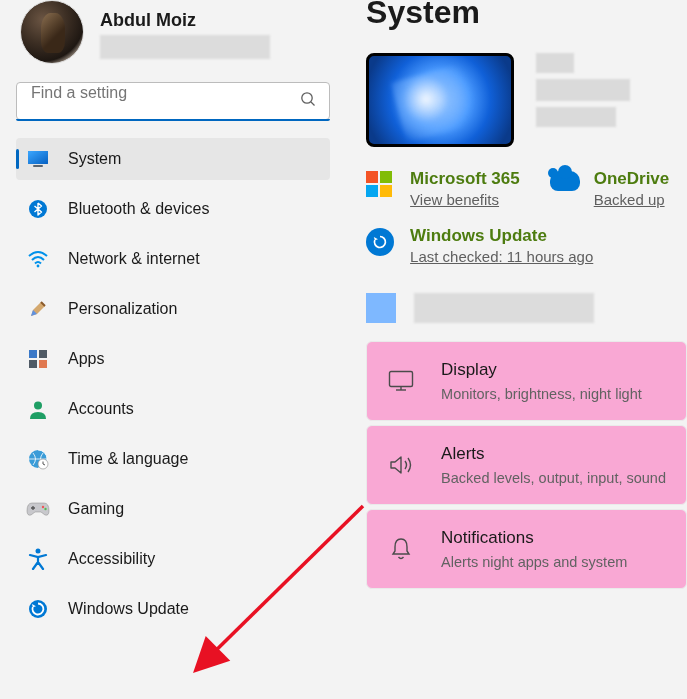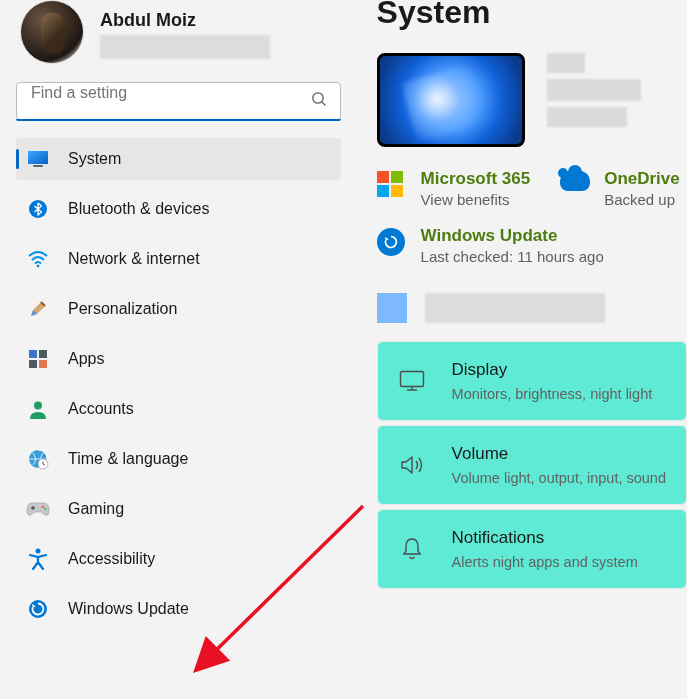--- a/index.html
+++ b/index.html
@@ -38,34 +38,34 @@
     .device-info { display: flex; flex-direction: column; gap: 6px; }
     .blur-box { background: #dadada; filter: blur(1px); }
     .blur1 { width: 38px; height: 20px; }
     .blur2 { width: 94px; height: 22px; }
     .blur3 { width: 80px; height: 20px; }
 
     .cards-row { display: flex; gap: 30px; margin-top: 22px; }
     .status-card { display: flex; gap: 16px; align-items: flex-start; }
     .status-card .sicon { width: 28px; height: 28px; margin-top: 2px; }
     .status-title { font-size: 17px; font-weight: 600; color: #4d7c0f; }
-    .status-sub { font-size: 15px; color: #5f5f5f; margin-top: 2px; }
+    .status-sub { font-size: 15px; color: #5f5f5f; margin-top: 2px; text-decoration: underline; }
     .ms365-icon { display: grid; grid-template-columns: 12px 12px; grid-template-rows: 12px 12px; gap: 2px; }
     .ms365-icon div:nth-child(1){background:#f35325;} .ms365-icon div:nth-child(2){background:#81bc06;} .ms365-icon div:nth-child(3){background:#05a6f0;} .ms365-icon div:nth-child(4){background:#ffba08;}
     .onedrive-icon { width: 30px; height: 20px; background: #0078d4; border-radius: 10px 10px 8px 8px; position: relative; }
     .onedrive-icon::before { content:""; position:absolute; top:-6px; left:8px; width:14px; height:14px; background:#0078d4; border-radius:50%; }
     .onedrive-icon::after { content:""; position:absolute; top:-3px; left:-2px; width:10px; height:10px; background:#0078d4; border-radius:50%; }
     .wu-icon-circle { width: 26px; height: 26px; background: #0078d4; border-radius: 50%; display: flex; align-items: center; justify-content: center; }
 
     .banner-row { display: flex; gap: 18px; margin-top: 28px; align-items: center; }
     .banner-sq { width: 30px; height: 30px; background: #7eb8ff; }
     .banner-blur { width: 180px; height: 30px; background: #dcdcdc; filter: blur(1px); }
 
     .setting-list { margin-top: 18px; }
-    .setting-item { display: flex; align-items: center; gap: 26px; background: #5eead4; border: 1px solid #eaeaea; border-radius: 6px; padding: 18px 20px; margin-bottom: 4px; cursor: pointer; }
+    .setting-item { display: flex; align-items: center; gap: 26px; background: #f9a8d4; border: 1px solid #eaeaea; border-radius: 6px; padding: 18px 20px; margin-bottom: 4px; cursor: pointer; }
     .setting-item .sicon { width: 28px; height: 28px; color: #4b4b4b; display:flex; align-items:center; justify-content:center; }
     .setting-title { font-size: 17px; color: #1a1a1a; }
     .setting-sub { font-size: 14.5px; color: #626262; margin-top: 6px; white-space: nowrap; }
 
     
     .arrow-svg { position: absolute; pointer-events: none; z-index: 100; }
   </style>
 </head>
 <body>
 
@@ -274,22 +274,22 @@
       </div>
       <div class="setting-item">
         <span class="sicon">
           <svg width="26" height="22" viewBox="0 0 26 22" fill="none" stroke="#4b4b4b" stroke-width="1.4">
               <path d="M3 8 H7 L13 3 V19 L7 14 H3 Z" stroke-linejoin="round"></path>
               <path d="M17 7 Q20 11 17 15"></path>
               <path d="M20 4 Q25 11 20 18"></path>
             </svg>
         </span>
         <div>
-          <div class="setting-title">Volume</div>
-          <div class="setting-sub">Volume light, output, input, sound</div>
+          <div class="setting-title">Alerts</div>
+          <div class="setting-sub">Backed levels, output, input, sound</div>
         </div>
       </div>
       <div class="setting-item">
         <span class="sicon">
           <svg width="22" height="24" viewBox="0 0 22 24" fill="none" stroke="#4b4b4b" stroke-width="1.4">
               <path d="M11 2 Q17 2 17 10 V14 L19 17 H3 L5 14 V10 Q5 2 11 2 Z"></path>
               <path d="M8.5 20 Q11 23 13.5 20"></path>
             </svg>
         </span>
         <div>

